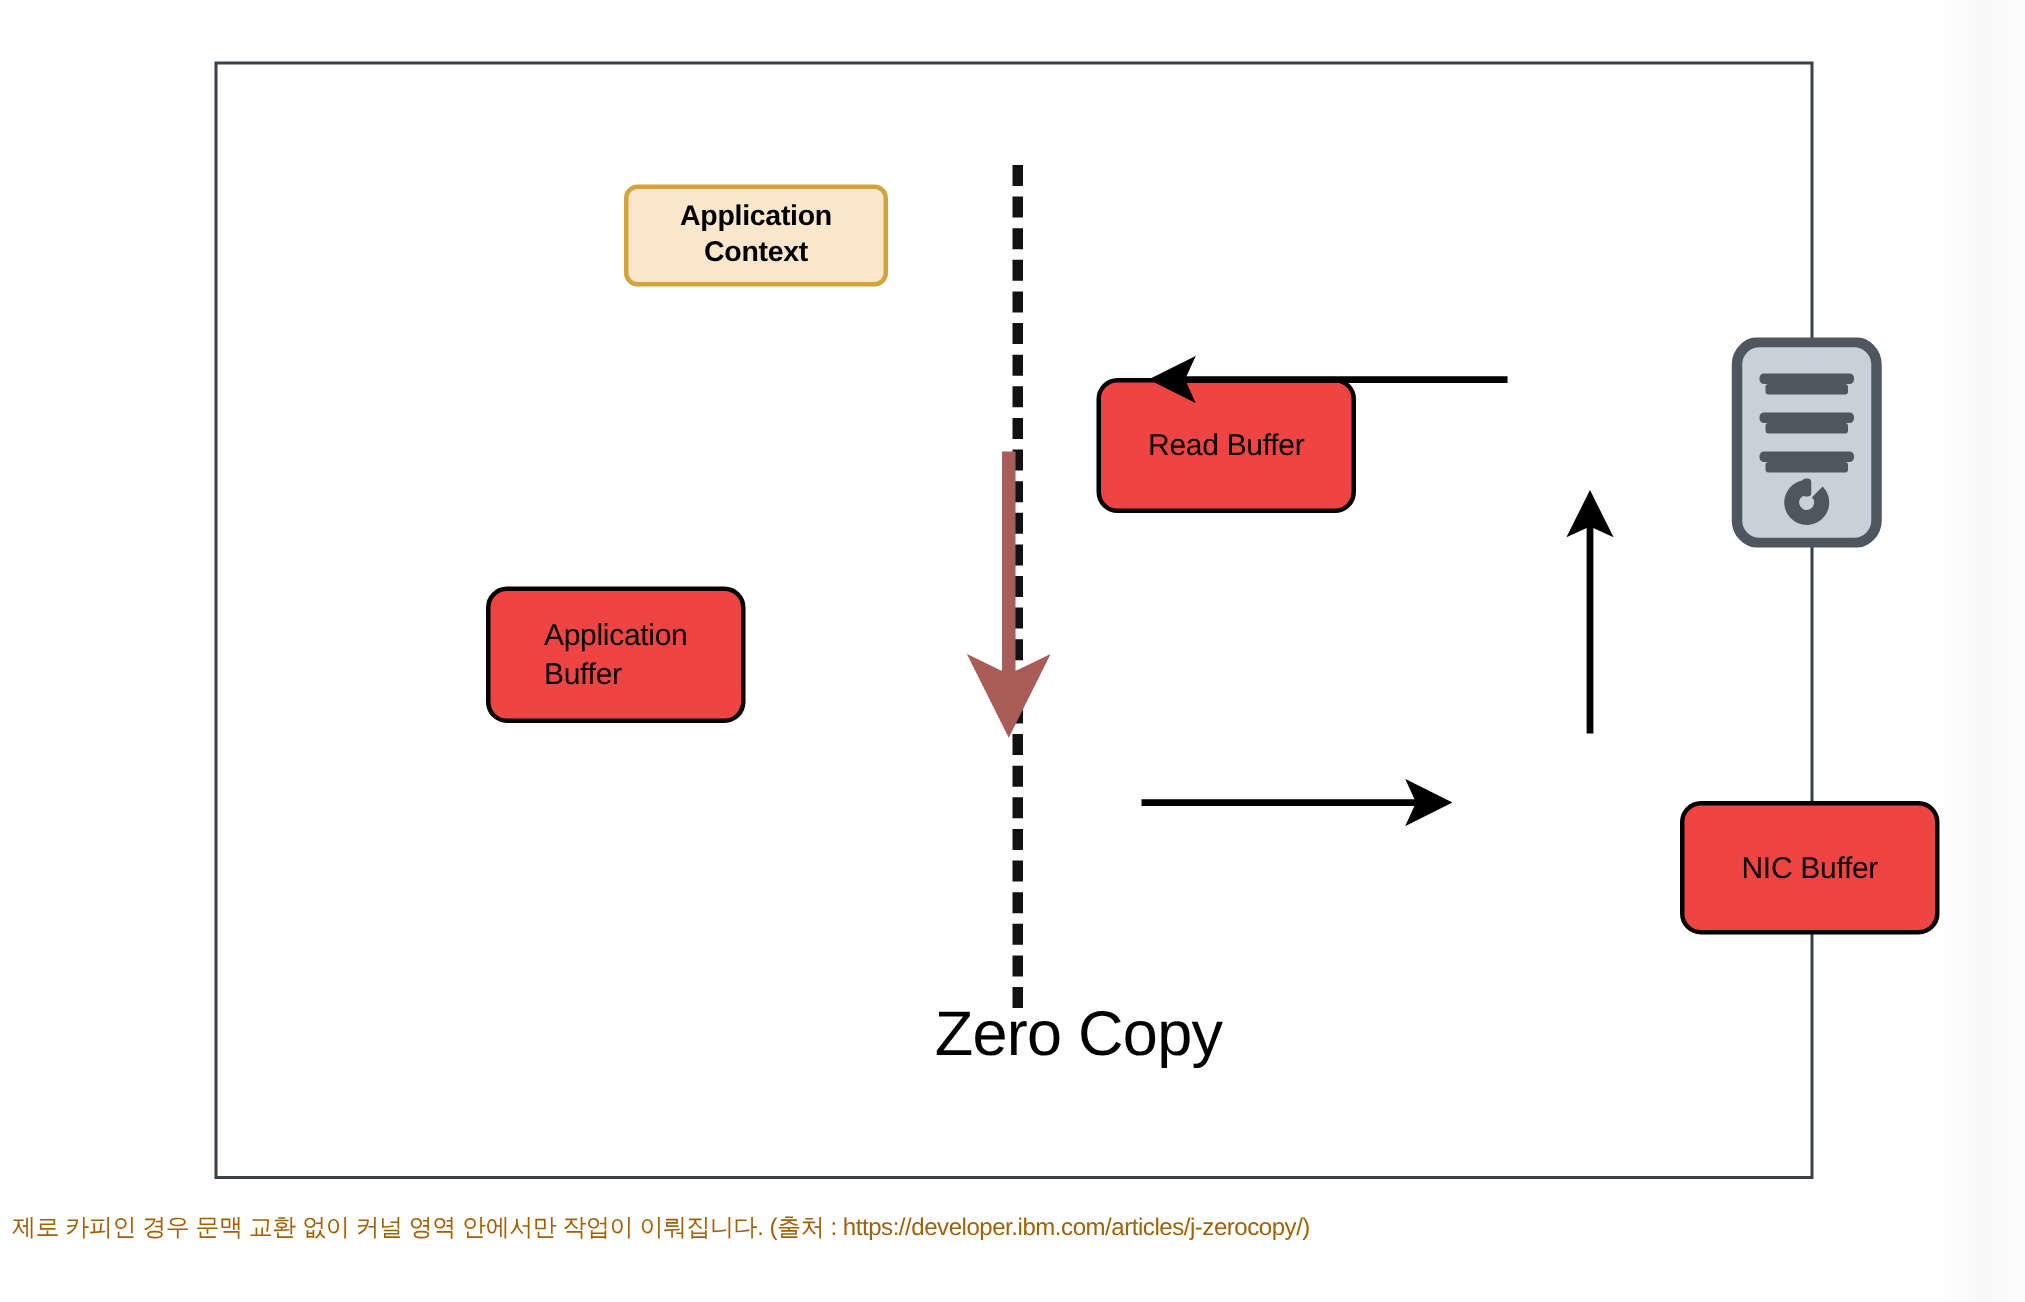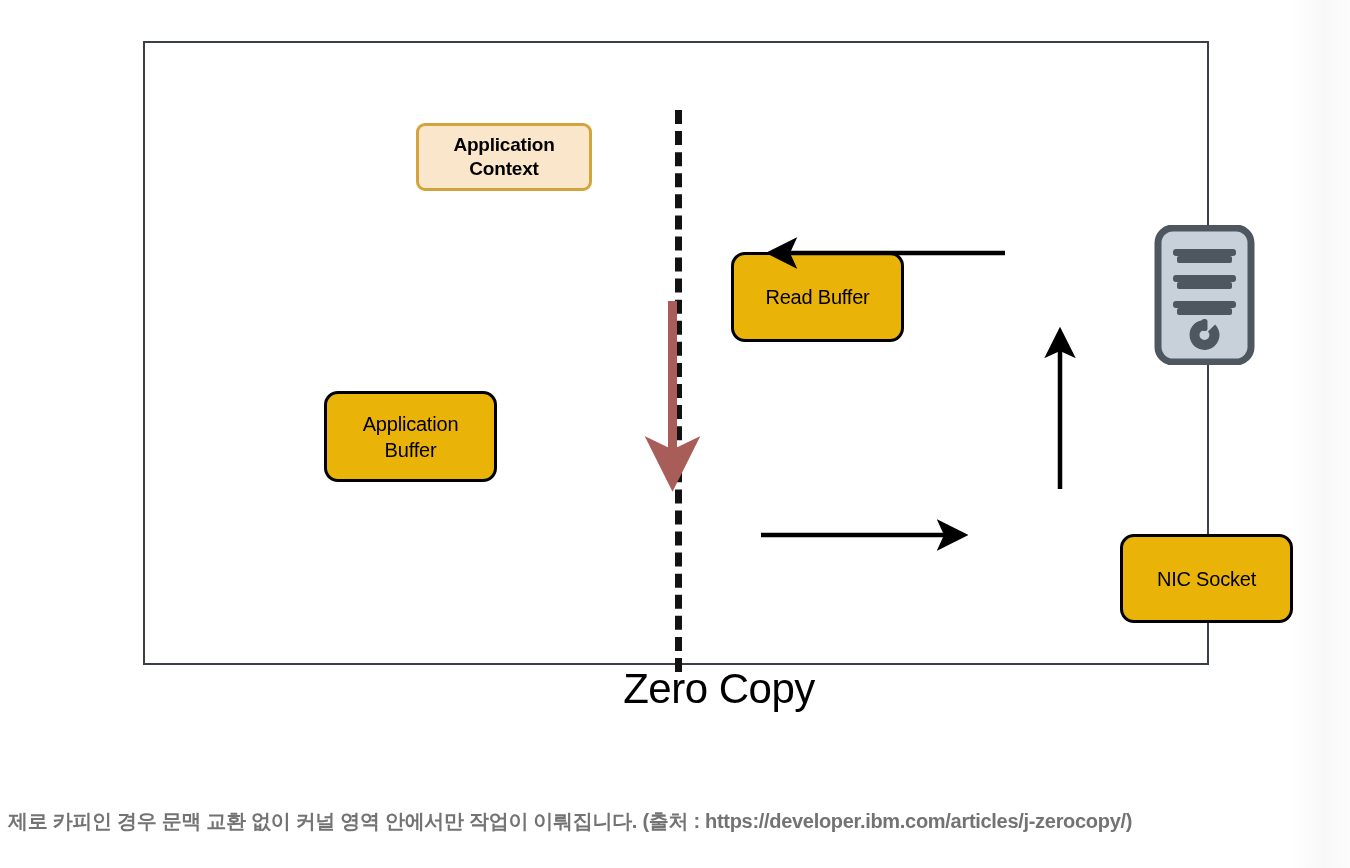--- a/index.html
+++ b/index.html
@@ -25,21 +25,21 @@
     background: linear-gradient(to right, rgba(255,255,255,0) 0%, rgba(0,0,0,0.028) 55%, rgba(0,0,0,0.012) 100%);
     pointer-events: none;
   }
 
   
   #diagram-frame {
     position: absolute;
     left: 143px;
     top: 41px;
     width: 1066px;
-    height: 624px;
+    height: 745px;
     border: 2px solid #3b3f46;
     background: #ffffff;
     box-sizing: border-box;
     padding-left: 37px;
   }
 
   
   #context-divider {
     position: absolute;
     left: 530px;
@@ -66,27 +66,27 @@
     color: #000000;
     letter-spacing: -0.2px;
   }
   #app-context-box  { left: 271px; top: 80px;  width: 176px; height: 68px; }
   #kernel-context-box { left: 637px; top: 80px; width: 180px; height: 68px; }
 
   
   .buffer-box {
     position: absolute;
     box-sizing: border-box;
-    background: #eab308;
+    background: #ef4444;
     border: 3.5px solid #000000;
     border-radius: 14px;
     display: flex;
     align-items: center;
     justify-content: center;
-    text-align: center;
+    text-align: left;
     font-size: 20px;
     line-height: 1.3;
     color: #000000;
     letter-spacing: -0.2px;
   }
   #application-buffer-box { left: 179px; top: 348px; width: 173px; height: 91px; }
   #read-buffer-box        { left: 586px; top: 209px; width: 173px; height: 90px; }
   #socket-buffer-box      { left: 586px; top: 491px; width: 173px; height: 89px; }
   #nic-buffer-box         { left: 975px; top: 491px; width: 173px; height: 89px; }
 
@@ -120,45 +120,44 @@
     width: 101px;
     height: 140px;
   }
 
   
   #caption {
     position: absolute;
     left: 8px;
     top: 808px;
     width: 1335px;
-    font-size: 20px;
-    color: #737373;
+    font-size: 16px;
+    color: #a16207;
     white-space: nowrap;
     letter-spacing: -0.3px;
-    font-weight: bold;
   }
 </style>
 </head>
 <body>
 
 <div id="right-shade"></div>
 
 <div id="diagram-frame">
 
   <div id="context-divider"></div>
 
   <div class="context-box" id="app-context-box">Application<br>Context</div>
 
 
   <div class="buffer-box" id="application-buffer-box">Application<br>Buffer</div>
 
   <div class="buffer-box" id="read-buffer-box">Read Buffer</div>
 
 
-  <div class="buffer-box" id="nic-buffer-box">NIC Socket</div>
+  <div class="buffer-box" id="nic-buffer-box">NIC Buffer</div>
 
   <svg id="server-icon" viewBox="0 0 101 140">
     <rect x="4" y="3" width="93" height="134" rx="15" ry="15" fill="#c8d0d9" stroke="#4e5660" stroke-width="7"></rect>
     <g fill="#4e5660">
       <rect x="19" y="24" width="63" height="7" rx="3"></rect>
       <rect x="23" y="31" width="55" height="7" rx="2"></rect>
       <rect x="19" y="50" width="63" height="7" rx="3"></rect>
       <rect x="23" y="57" width="55" height="7" rx="2"></rect>
       <rect x="19" y="76" width="63" height="7" rx="3"></rect>
       <rect x="23" y="83" width="55" height="7" rx="2"></rect>

